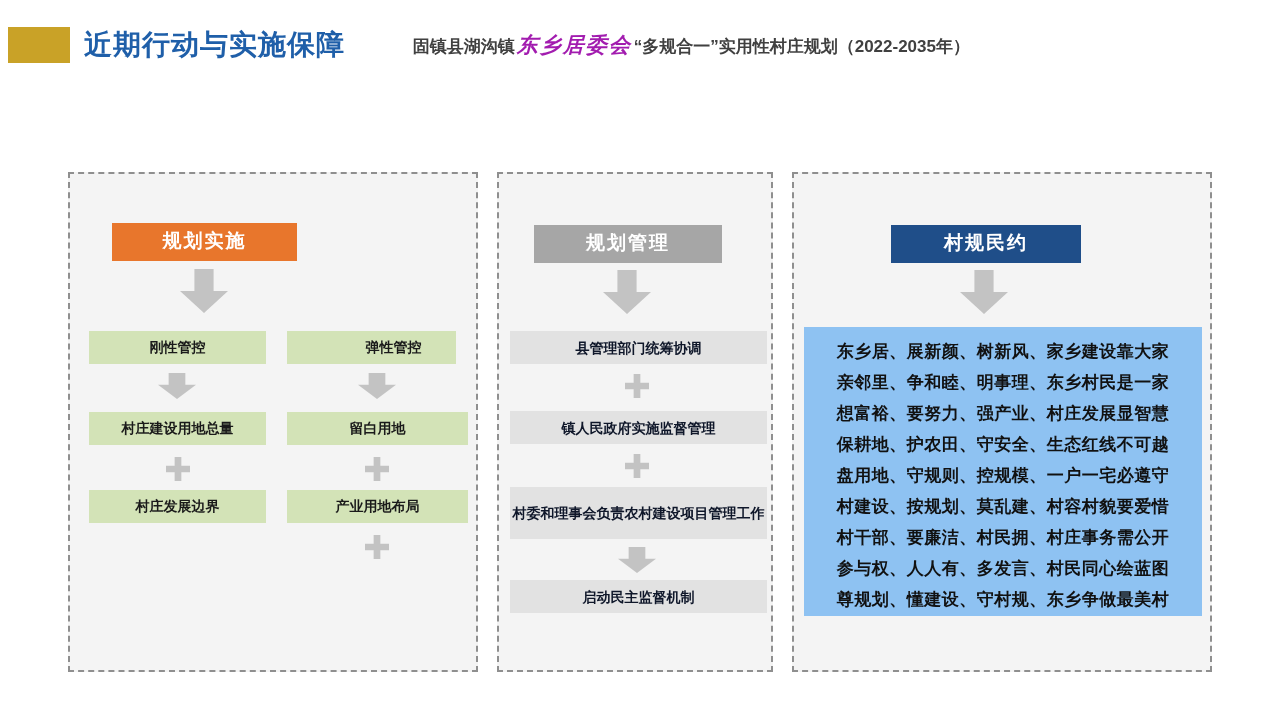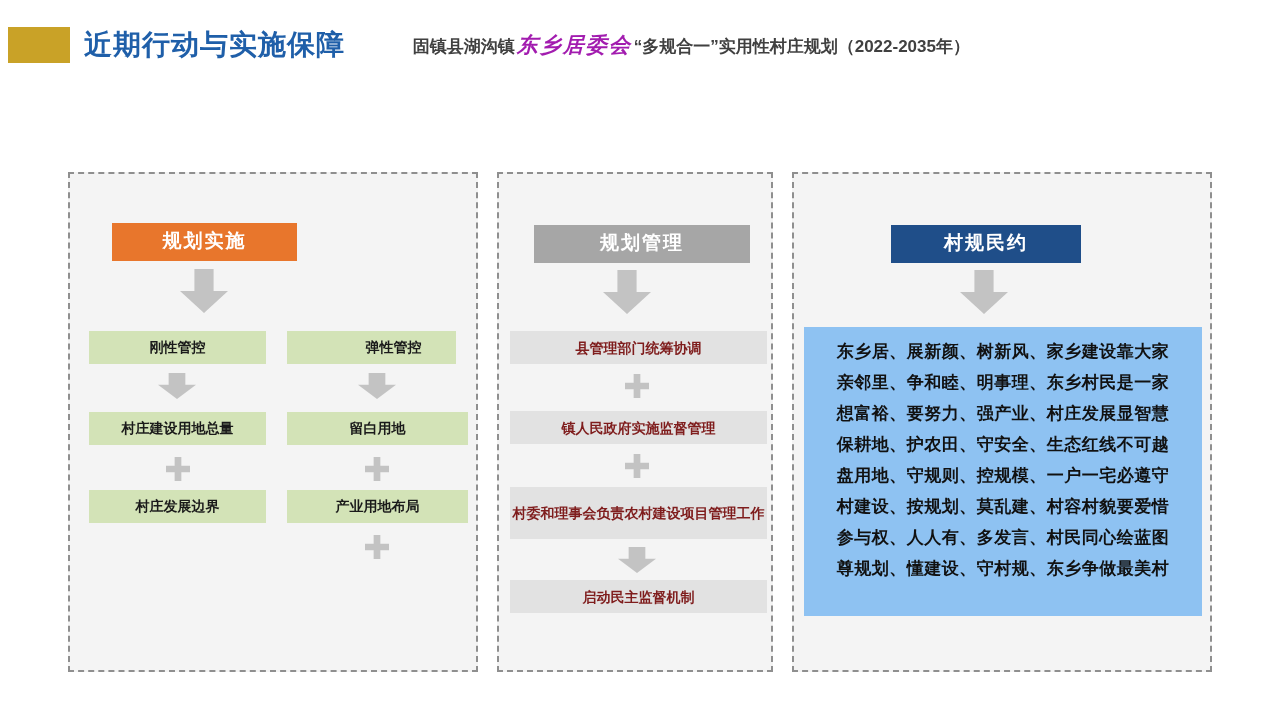--- a/index.html
+++ b/index.html
@@ -82,21 +82,21 @@
     line-height: 38px;
     text-align: center;
     color: #ffffff;
     font-size: 19px;
     font-weight: bold;
     letter-spacing: 2px;
     box-sizing: border-box;
     font-family: Liberation Mono, monospace;
   }
   #head-left   { left: 112px; top: 223px; width: 185px; background: #e8762c; }
-  #head-middle { left: 35px;  top: 51px;  width: 216px; background: #a6a6a6; }
+  #head-middle { left: 35px;  top: 51px;  width: 188px; background: #a6a6a6; }
   #head-right  { left: 97px;  top: 51px;  width: 190px; background: #1f4e89; }
 
   
   .big-arrow {
     position: absolute;
     width: 48px; height: 44px;
     background: #c3c3c3;
     clip-path: polygon(30% 0%, 70% 0%, 70% 50%, 100% 50%, 50% 100%, 0% 50%, 30% 50%);
   }
   #arrow-left   { left: 180px; top: 269px; }
@@ -134,21 +134,21 @@
 
   
   .gray-box {
     position: absolute;
     background: #e2e2e2;
     left: 11px;
     width: 257px;
     text-align: center;
     font-size: 14px;
     font-weight: bold;
-    color: #7f1d1d;
+    color: #0f172a;
     box-sizing: border-box;
     display: flex;
     align-items: center;
     justify-content: center;
     line-height: 22px;
   }
 
   
   #covenant-box {
     position: absolute;
@@ -213,16 +213,17 @@
   <div class="head-box" id="head-right">村规民约</div>
   <div class="big-arrow" id="arrow-right"></div>
 
   <div id="covenant-box">
     <div class="covenant-line">东乡居、展新颜、树新风、家乡建设靠大家</div>
     <div class="covenant-line">亲邻里、争和睦、明事理、东乡村民是一家</div>
     <div class="covenant-line">想富裕、要努力、强产业、村庄发展显智慧</div>
     <div class="covenant-line">保耕地、护农田、守安全、生态红线不可越</div>
     <div class="covenant-line">盘用地、守规则、控规模、一户一宅必遵守</div>
     <div class="covenant-line">村建设、按规划、莫乱建、村容村貌要爱惜</div>
+    <div class="covenant-line">村干部、要廉洁、村民拥、村庄事务需公开</div>
     <div class="covenant-line">参与权、人人有、多发言、村民同心绘蓝图</div>
     <div class="covenant-line">尊规划、懂建设、守村规、东乡争做最美村</div>
   </div>
 </div>
 
 </body></html>

